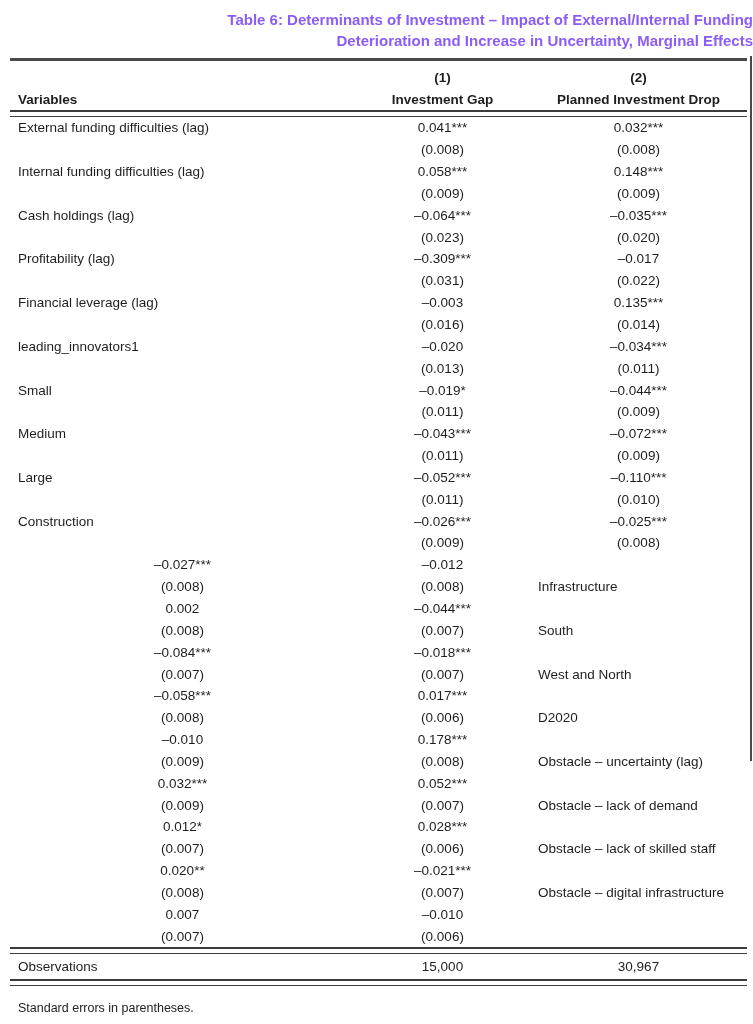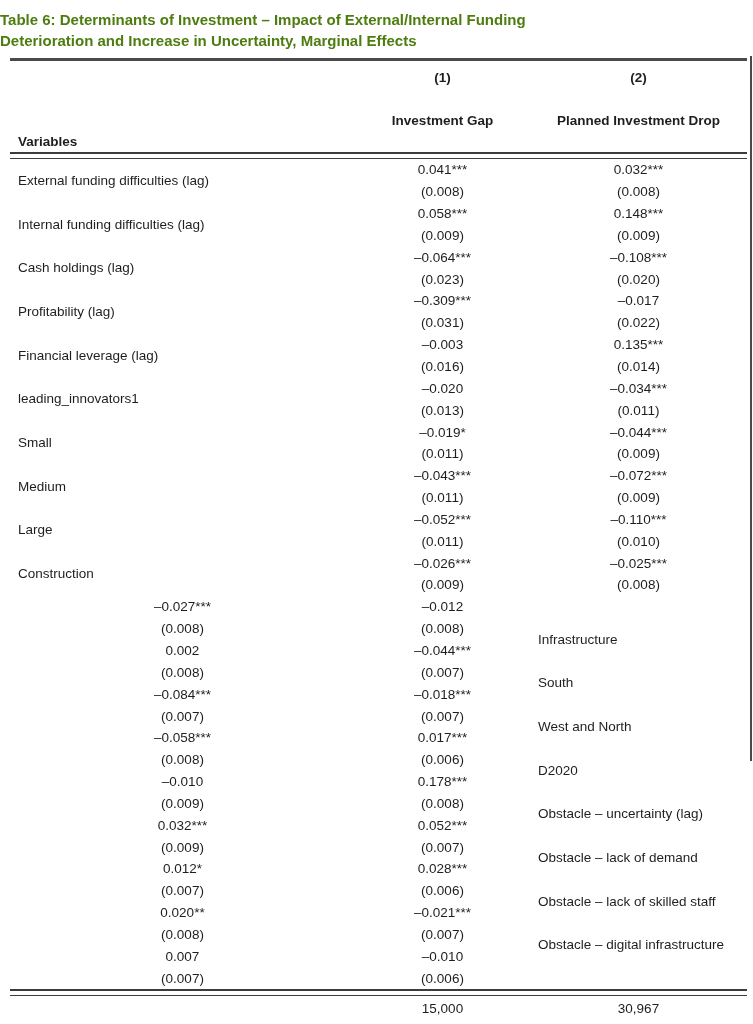--- a/index.html
+++ b/index.html
@@ -7,46 +7,46 @@
     width:753px; height:1024px;
     background:#ffffff;
     font-family:"Liberation Sans","DejaVu Sans",sans-serif;
     color:#1e1e1e;
     -webkit-font-smoothing:antialiased;
   }
   .page { position:relative; width:753px; height:1024px; overflow:hidden; }
 
   .title {
     padding-top:9px;
-    text-align:left;
+    text-align:right;
     font-weight:bold;
     font-size:15px;
     line-height:21px;
-    color:#4d7c0f;
+    color:#8b5cf6;
   }
 
   .tablewrap { margin:7px 6px 0 10px; width:737px; }
 
   .rule-single { height:0; border-top:3px solid #4a4a4a; }
   .rule-double {
     height:4px;
     border-top:2px solid #3c3c3c;
     border-bottom:1.6px solid #3c3c3c;
   }
 
   .grid {
     display:grid;
     grid-template-columns:345px 175px 217px;
   }
   .cell {
     display:flex; align-items:center;
     font-size:13.5px;
     white-space:nowrap;
   }
-  .cell.var { justify-content:flex-start; padding-left:8px;margin-top:21px; }
+  .cell.var { justify-content:flex-start; padding-left:8px; }
   .cell.num { justify-content:center; }
   .cell.bold { font-weight:bold; }
 
   .grid.header { padding-top:5px; }
   .grid.header .cell { height:22px; }
 
   .grid.body { grid-auto-rows:21.85px; }
 
   .grid.obs .cell { height:25px;text-align:center; }
 
@@ -97,21 +97,21 @@
         <div class="cell num">(0.008)</div>
         <div class="cell num">(0.008)</div>
         <div class="cell var">Internal funding difficulties (lag)</div>
         <div class="cell num">0.058***</div>
         <div class="cell num">0.148***</div>
         <div class="cell var"></div>
         <div class="cell num">(0.009)</div>
         <div class="cell num">(0.009)</div>
         <div class="cell var">Cash holdings (lag)</div>
         <div class="cell num">–0.064***</div>
-        <div class="cell num">–0.108***</div>
+        <div class="cell num">–0.035***</div>
         <div class="cell var"></div>
         <div class="cell num">(0.023)</div>
         <div class="cell num">(0.020)</div>
         <div class="cell var">Profitability (lag)</div>
         <div class="cell num">–0.309***</div>
         <div class="cell num">–0.017</div>
         <div class="cell var"></div>
         <div class="cell num">(0.031)</div>
         <div class="cell num">(0.022)</div>
         <div class="cell var">Financial leverage (lag)</div>

